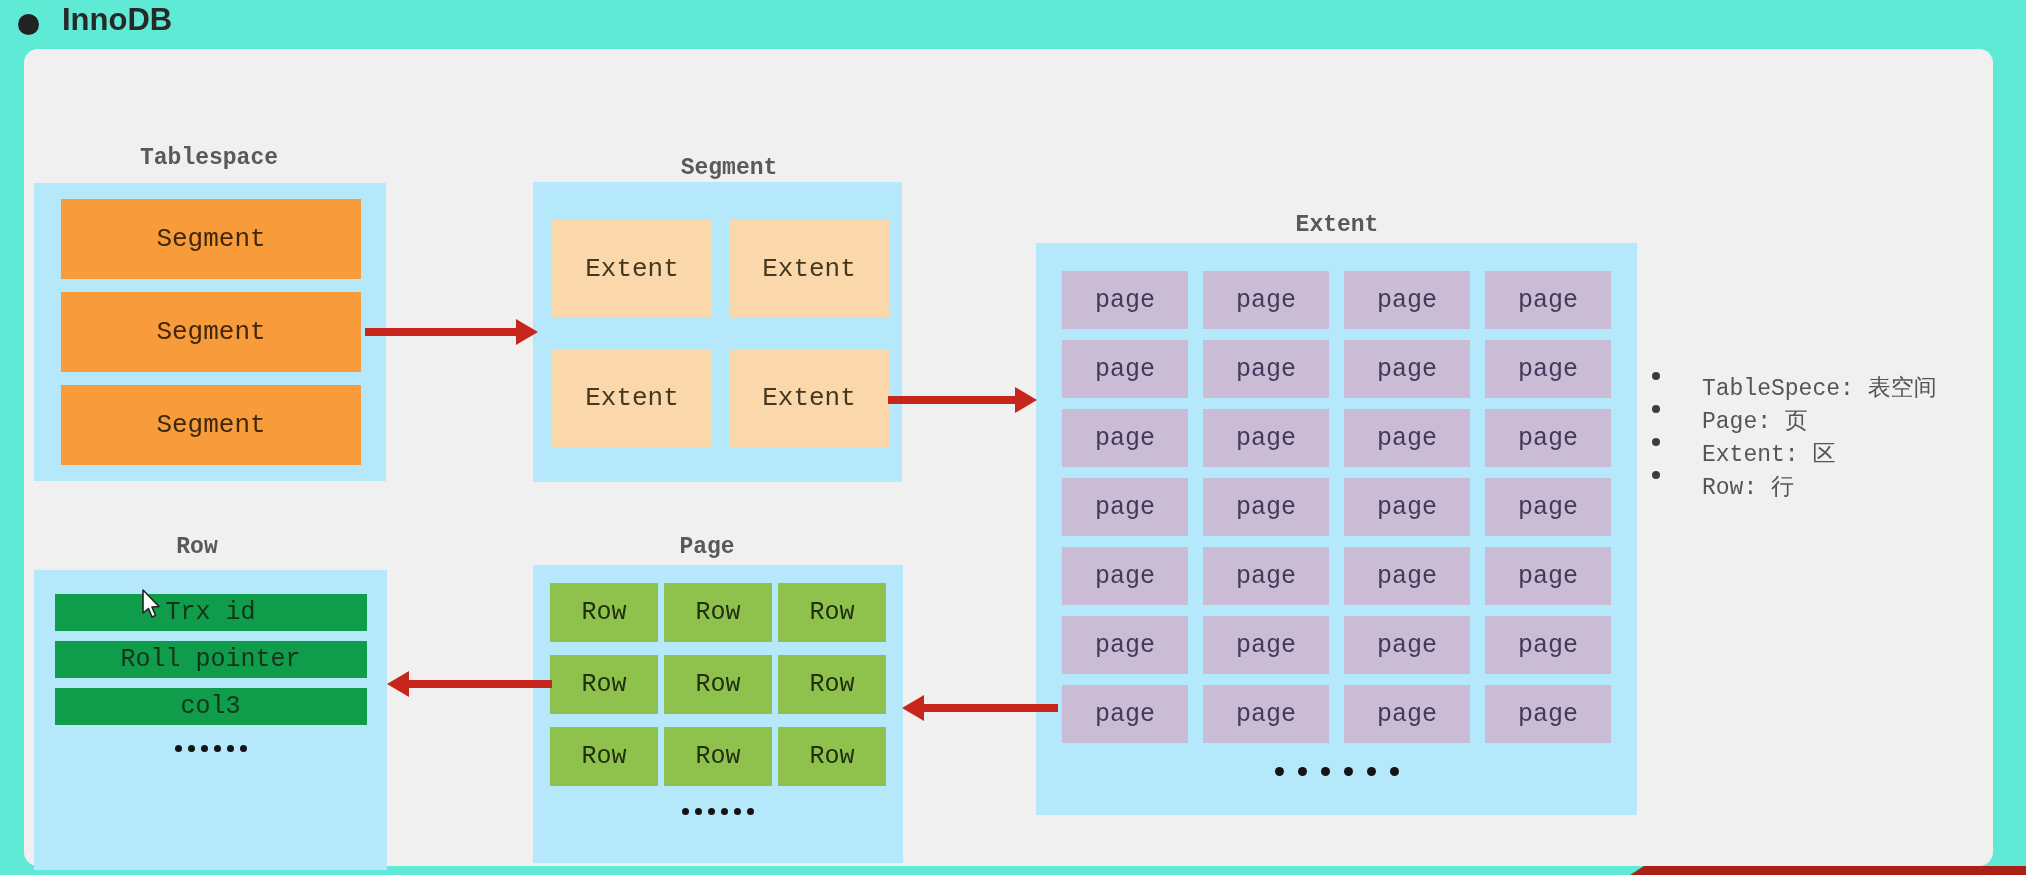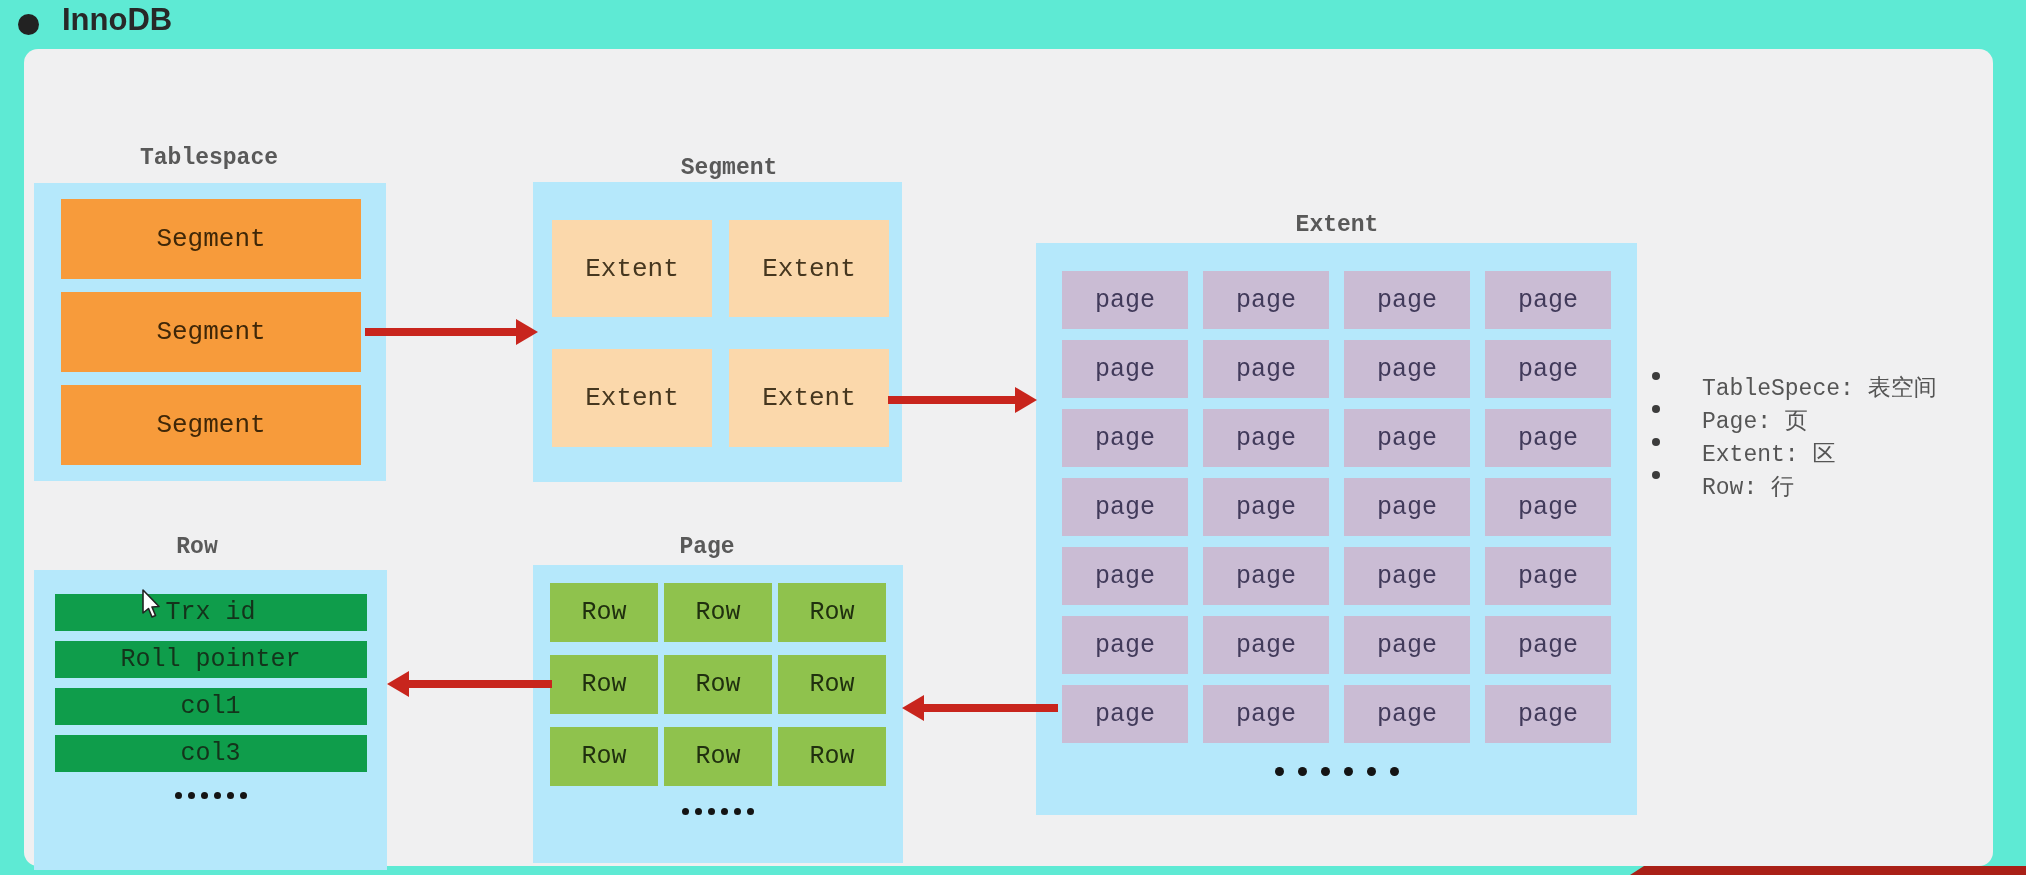--- a/index.html
+++ b/index.html
@@ -133,21 +133,20 @@
         <span></span>
         <span></span>
         <span></span>
       </div>
   </div>
 
   <div id="row-box" class="bluebox">
     <div>
         <div class="row-bar">Trx id</div>
         <div class="row-bar">Roll pointer</div>
-        <div class="row-bar">col1</div>
         <div class="row-bar">col3</div>
       </div>
     <div class="dots dots-small">
         <span></span>
         <span></span>
         <span></span>
         <span></span>
         <span></span>
         <span></span>
       </div>

